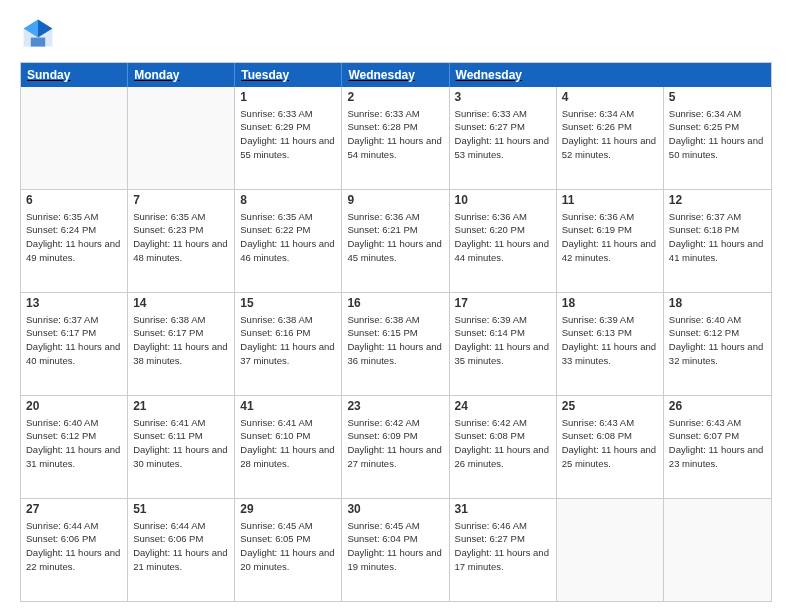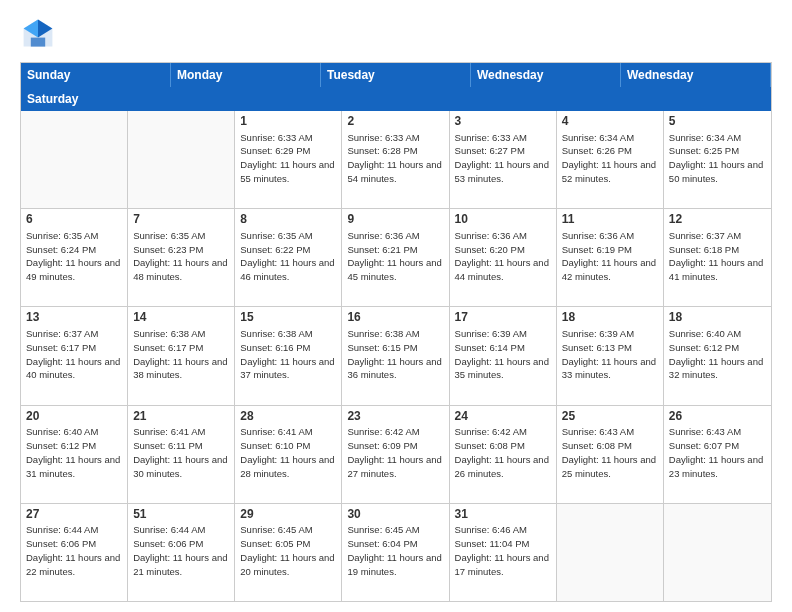--- a/index.html
+++ b/index.html
@@ -60,22 +60,23 @@
       color: #555;
     }
     .calendar {
       flex: 1;
       display: flex;
       flex-direction: column;
       border: 1px solid #ccc;
     }
     .cal-header {
       display: grid;
-      grid-template-columns: repeat(5, 1fr);
+      grid-template-columns: repeat(7, 1fr);
       background: #1565c0;
+      text-decoration: underline;
     }
     .cal-header-cell {
       color: #fff;
       font-size: 12px;
       font-weight: bold;
       padding: 5px 6px;
       text-align: left;
       border-right: 1px solid #4a90d9;
     }
     .cal-header-cell:last-child { border-right: none; }
@@ -137,21 +138,20 @@
     </div>
   </div>
 
   <div class="calendar">
     <div class="cal-header">
     <div class="cal-header-cell">Sunday</div>
         <div class="cal-header-cell">Monday</div>
         <div class="cal-header-cell">Tuesday</div>
         <div class="cal-header-cell">Wednesday</div>
         <div class="cal-header-cell">Wednesday</div>
-        <div class="cal-header-cell">Saturday</div>
       </div>
     <div class="cal-body">
     <div class="cal-row">
           <div class="cal-cell empty"></div>
           <div class="cal-cell empty"></div>
           <div class="cal-cell"><span class="day-num">1</span><span class="cell-text" style="white-space: pre-line;">Sunrise: 6:33 AM
 Sunset: 6:29 PM
 Daylight: 11 hours and 55 minutes.</span></div>
           <div class="cal-cell"><span class="day-num">2</span><span class="cell-text" style="white-space: pre-line;">Sunrise: 6:33 AM
 Sunset: 6:28 PM
@@ -212,21 +212,21 @@
 Sunset: 6:12 PM
 Daylight: 11 hours and 32 minutes.</span></div>
         </div>
         <div class="cal-row">
           <div class="cal-cell"><span class="day-num">20</span><span class="cell-text" style="white-space: pre-line;">Sunrise: 6:40 AM
 Sunset: 6:12 PM
 Daylight: 11 hours and 31 minutes.</span></div>
           <div class="cal-cell"><span class="day-num">21</span><span class="cell-text" style="white-space: pre-line;">Sunrise: 6:41 AM
 Sunset: 6:11 PM
 Daylight: 11 hours and 30 minutes.</span></div>
-          <div class="cal-cell"><span class="day-num">28</span><span class="cell-text" style="white-space: pre-line;">Sunrise: 6:41 AM
+          <div class="cal-cell"><span class="day-num">41</span><span class="cell-text" style="white-space: pre-line;">Sunrise: 6:41 AM
 Sunset: 6:10 PM
 Daylight: 11 hours and 28 minutes.</span></div>
           <div class="cal-cell"><span class="day-num">23</span><span class="cell-text" style="white-space: pre-line;">Sunrise: 6:42 AM
 Sunset: 6:09 PM
 Daylight: 11 hours and 27 minutes.</span></div>
           <div class="cal-cell"><span class="day-num">24</span><span class="cell-text" style="white-space: pre-line;">Sunrise: 6:42 AM
 Sunset: 6:08 PM
 Daylight: 11 hours and 26 minutes.</span></div>
           <div class="cal-cell"><span class="day-num">25</span><span class="cell-text" style="white-space: pre-line;">Sunrise: 6:43 AM
 Sunset: 6:08 PM
@@ -242,20 +242,20 @@
           <div class="cal-cell"><span class="day-num">51</span><span class="cell-text" style="white-space: pre-line;">Sunrise: 6:44 AM
 Sunset: 6:06 PM
 Daylight: 11 hours and 21 minutes.</span></div>
           <div class="cal-cell"><span class="day-num">29</span><span class="cell-text" style="white-space: pre-line;">Sunrise: 6:45 AM
 Sunset: 6:05 PM
 Daylight: 11 hours and 20 minutes.</span></div>
           <div class="cal-cell"><span class="day-num">30</span><span class="cell-text" style="white-space: pre-line;">Sunrise: 6:45 AM
 Sunset: 6:04 PM
 Daylight: 11 hours and 19 minutes.</span></div>
           <div class="cal-cell"><span class="day-num">31</span><span class="cell-text" style="white-space: pre-line;">Sunrise: 6:46 AM
-Sunset: 11:04 PM
+Sunset: 6:27 PM
 Daylight: 11 hours and 17 minutes.</span></div>
           <div class="cal-cell empty"></div>
           <div class="cal-cell empty"></div>
         </div>
       </div>
   </div>
 </div>
 
 </body></html>

